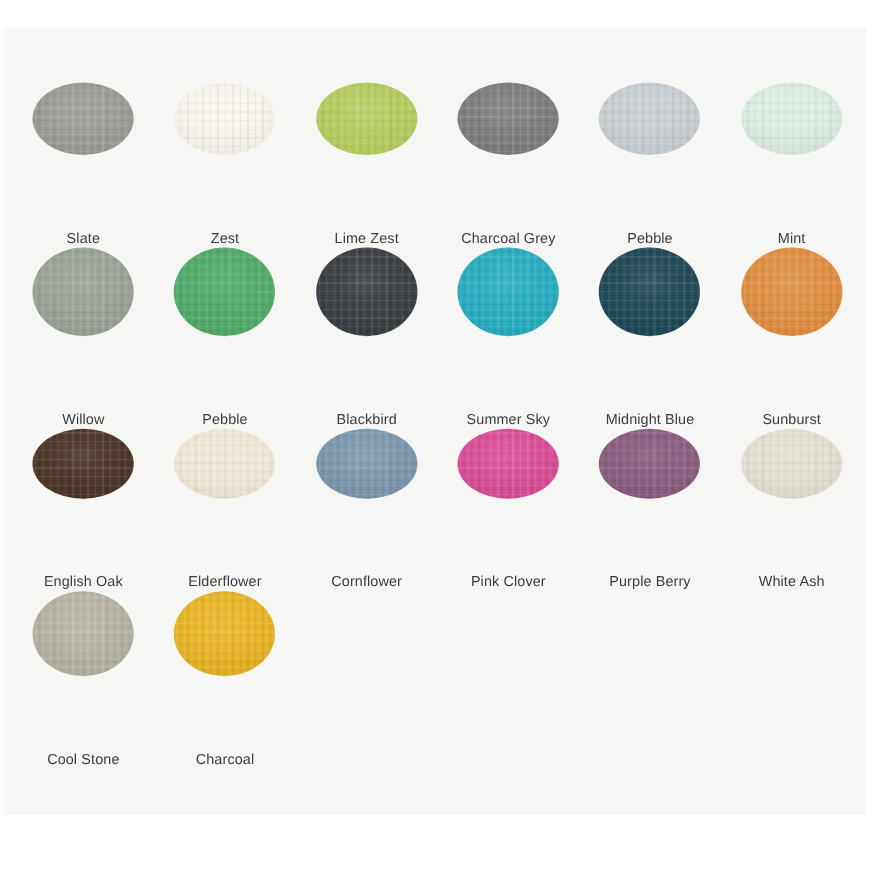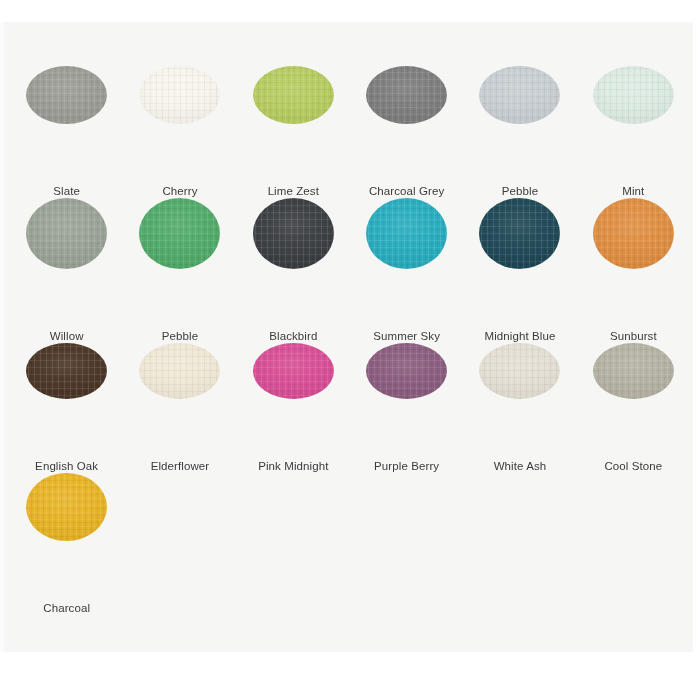--- a/index.html
+++ b/index.html
@@ -142,21 +142,21 @@
       <div class="swatch-cell">
         <div class="swatch-disc-wrap">
           <div class="swatch-disc" style="background-color: rgb(156, 156, 150);"></div>
         </div>
         <div class="swatch-label">Slate</div>
       </div>
       <div class="swatch-cell">
         <div class="swatch-disc-wrap">
           <div class="swatch-disc" style="background-color: rgb(248, 245, 237);"></div>
         </div>
-        <div class="swatch-label">Cherry</div>
+        <div class="swatch-label">Zest</div>
       </div>
       <div class="swatch-cell">
         <div class="swatch-disc-wrap">
           <div class="swatch-disc" style="background-color: rgb(182, 204, 95);"></div>
         </div>
         <div class="swatch-label">Lime Zest</div>
       </div>
       <div class="swatch-cell">
         <div class="swatch-disc-wrap">
           <div class="swatch-disc" style="background-color: rgb(125, 125, 125);"></div>
@@ -218,23 +218,29 @@
         <div class="swatch-label">English Oak</div>
       </div>
       <div class="swatch-cell">
         <div class="swatch-disc-wrap">
           <div class="swatch-disc" style="background-color: rgb(240, 232, 214);"></div>
         </div>
         <div class="swatch-label">Elderflower</div>
       </div>
       <div class="swatch-cell">
         <div class="swatch-disc-wrap">
+          <div class="swatch-disc" style="background-color: rgb(123, 151, 174);"></div>
+        </div>
+        <div class="swatch-label">Cornflower</div>
+      </div>
+      <div class="swatch-cell">
+        <div class="swatch-disc-wrap">
           <div class="swatch-disc" style="background-color: rgb(217, 77, 150);"></div>
         </div>
-        <div class="swatch-label">Pink Midnight</div>
+        <div class="swatch-label">Pink Clover</div>
       </div>
       <div class="swatch-cell">
         <div class="swatch-disc-wrap">
           <div class="swatch-disc" style="background-color: rgb(138, 92, 126);"></div>
         </div>
         <div class="swatch-label">Purple Berry</div>
       </div>
       <div class="swatch-cell">
         <div class="swatch-disc-wrap">
           <div class="swatch-disc" style="background-color: rgb(228, 223, 212);"></div>

